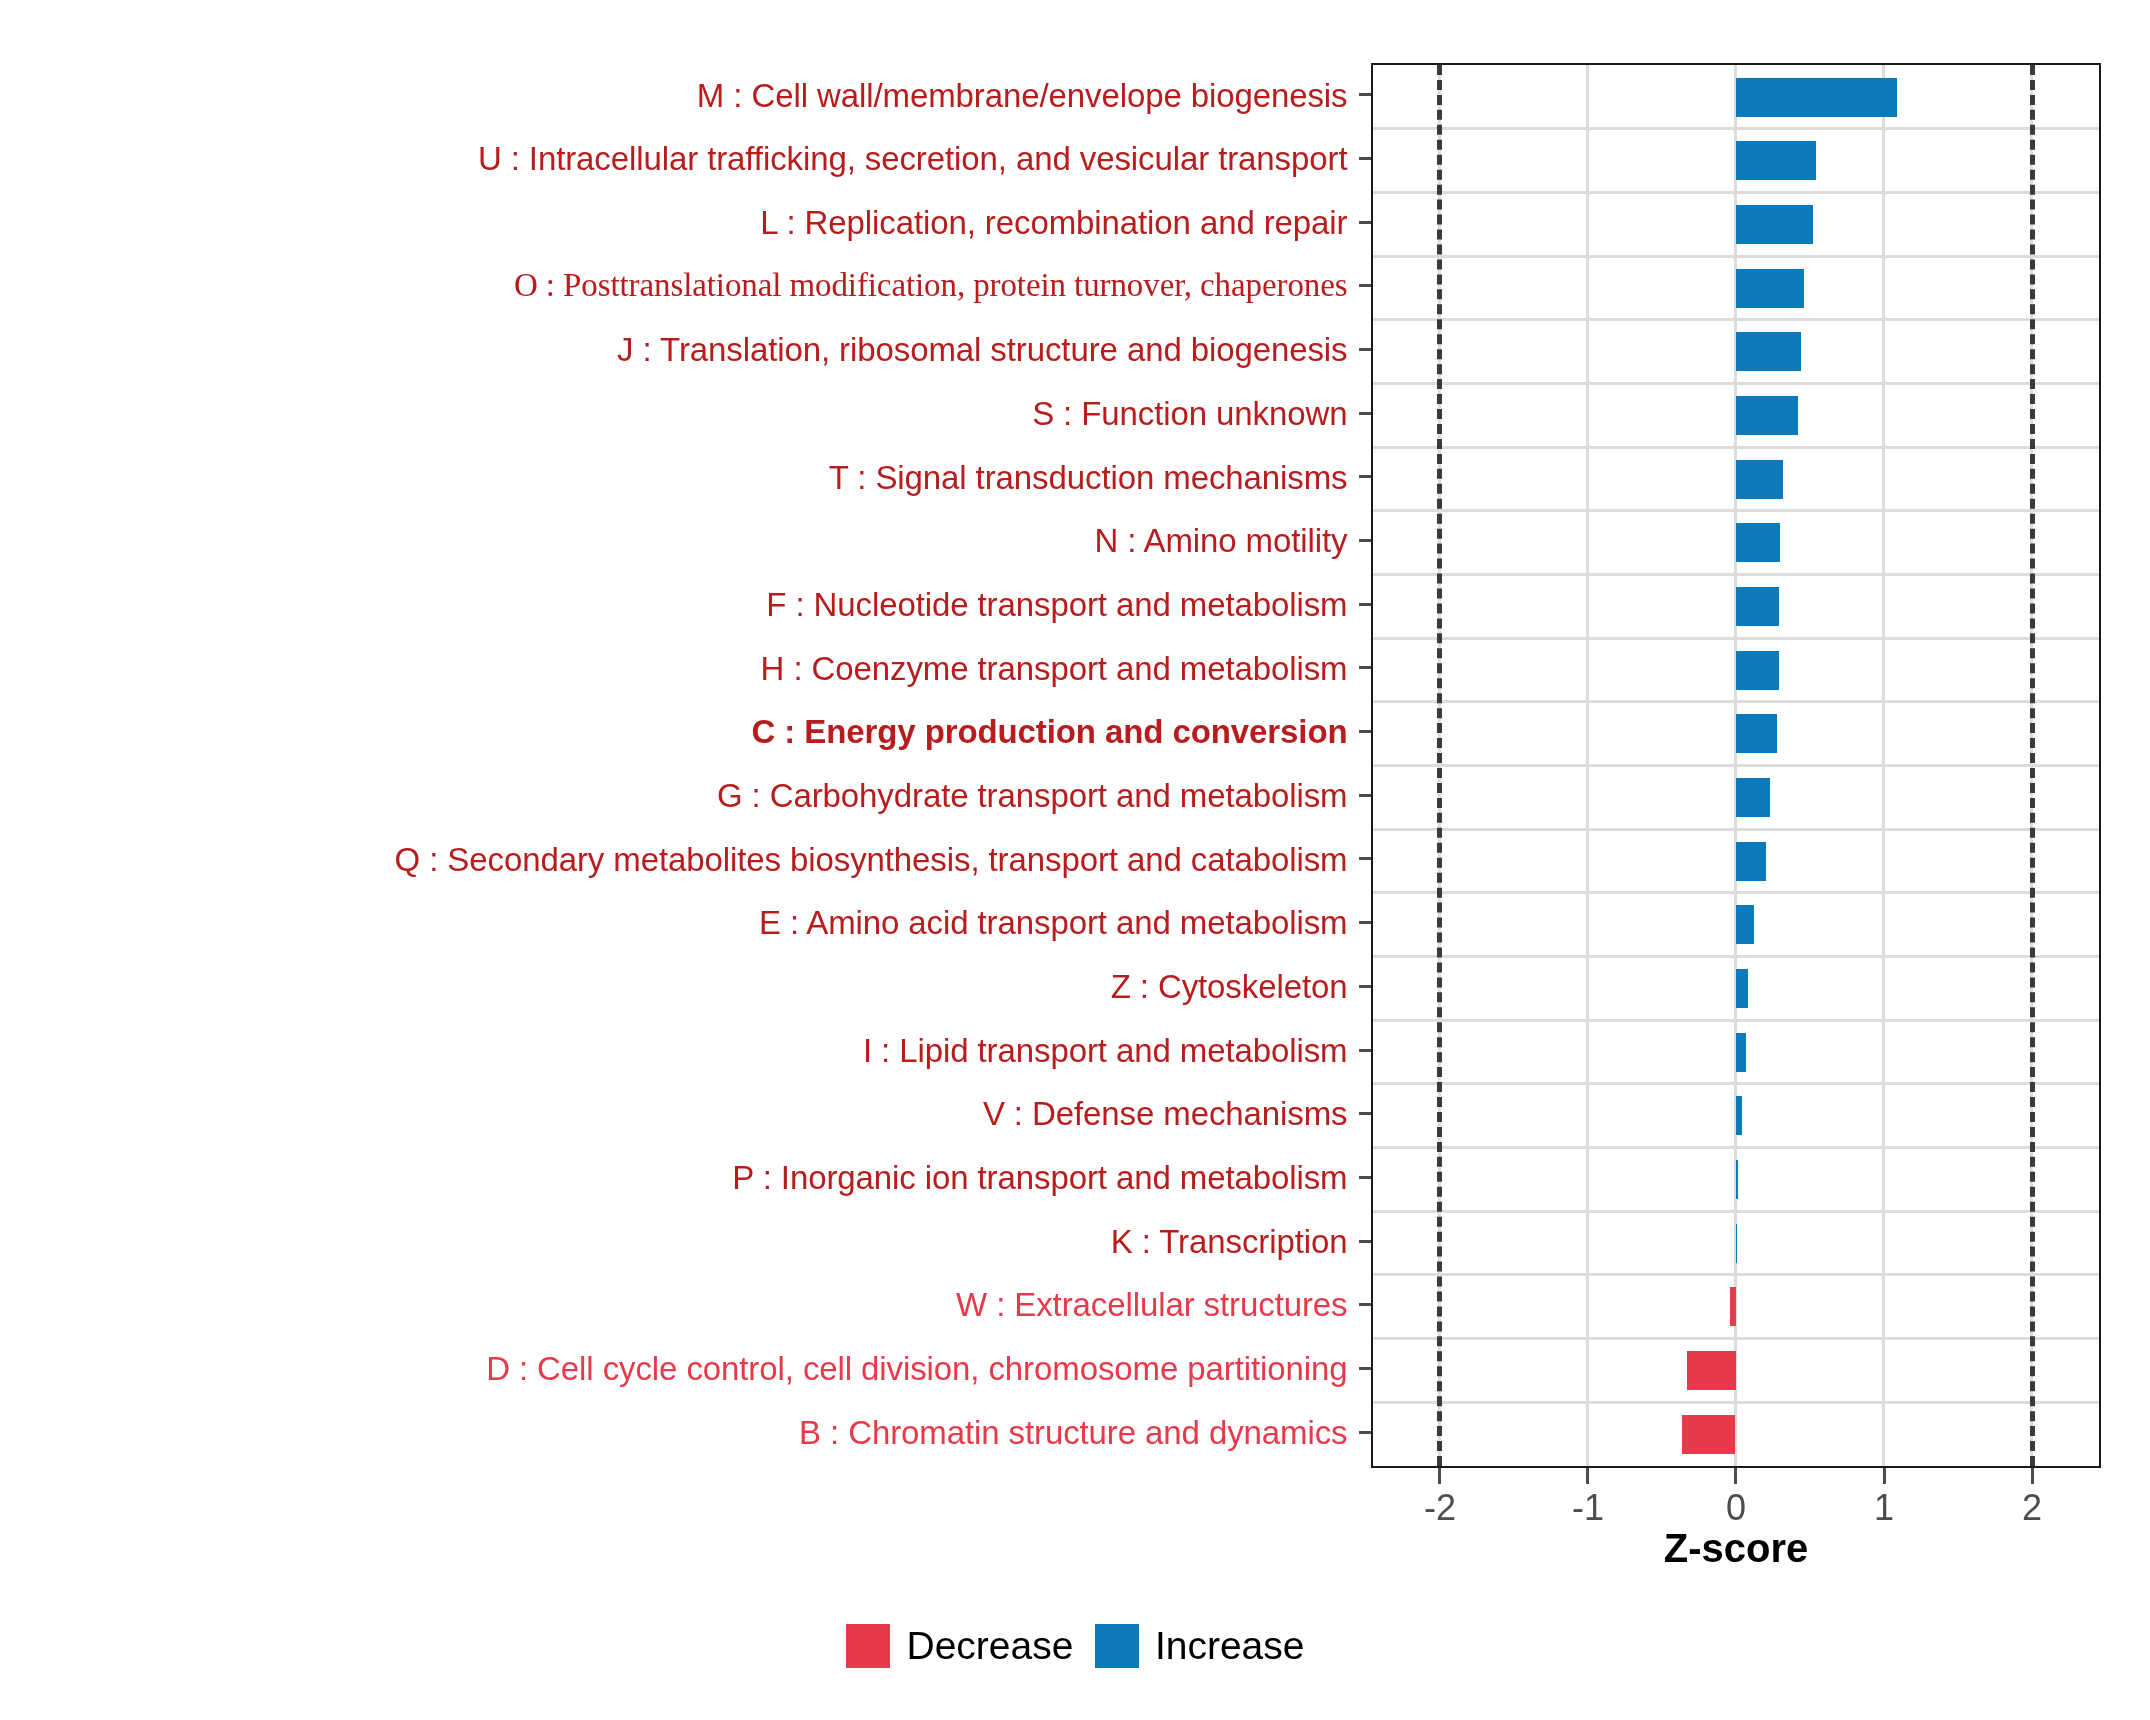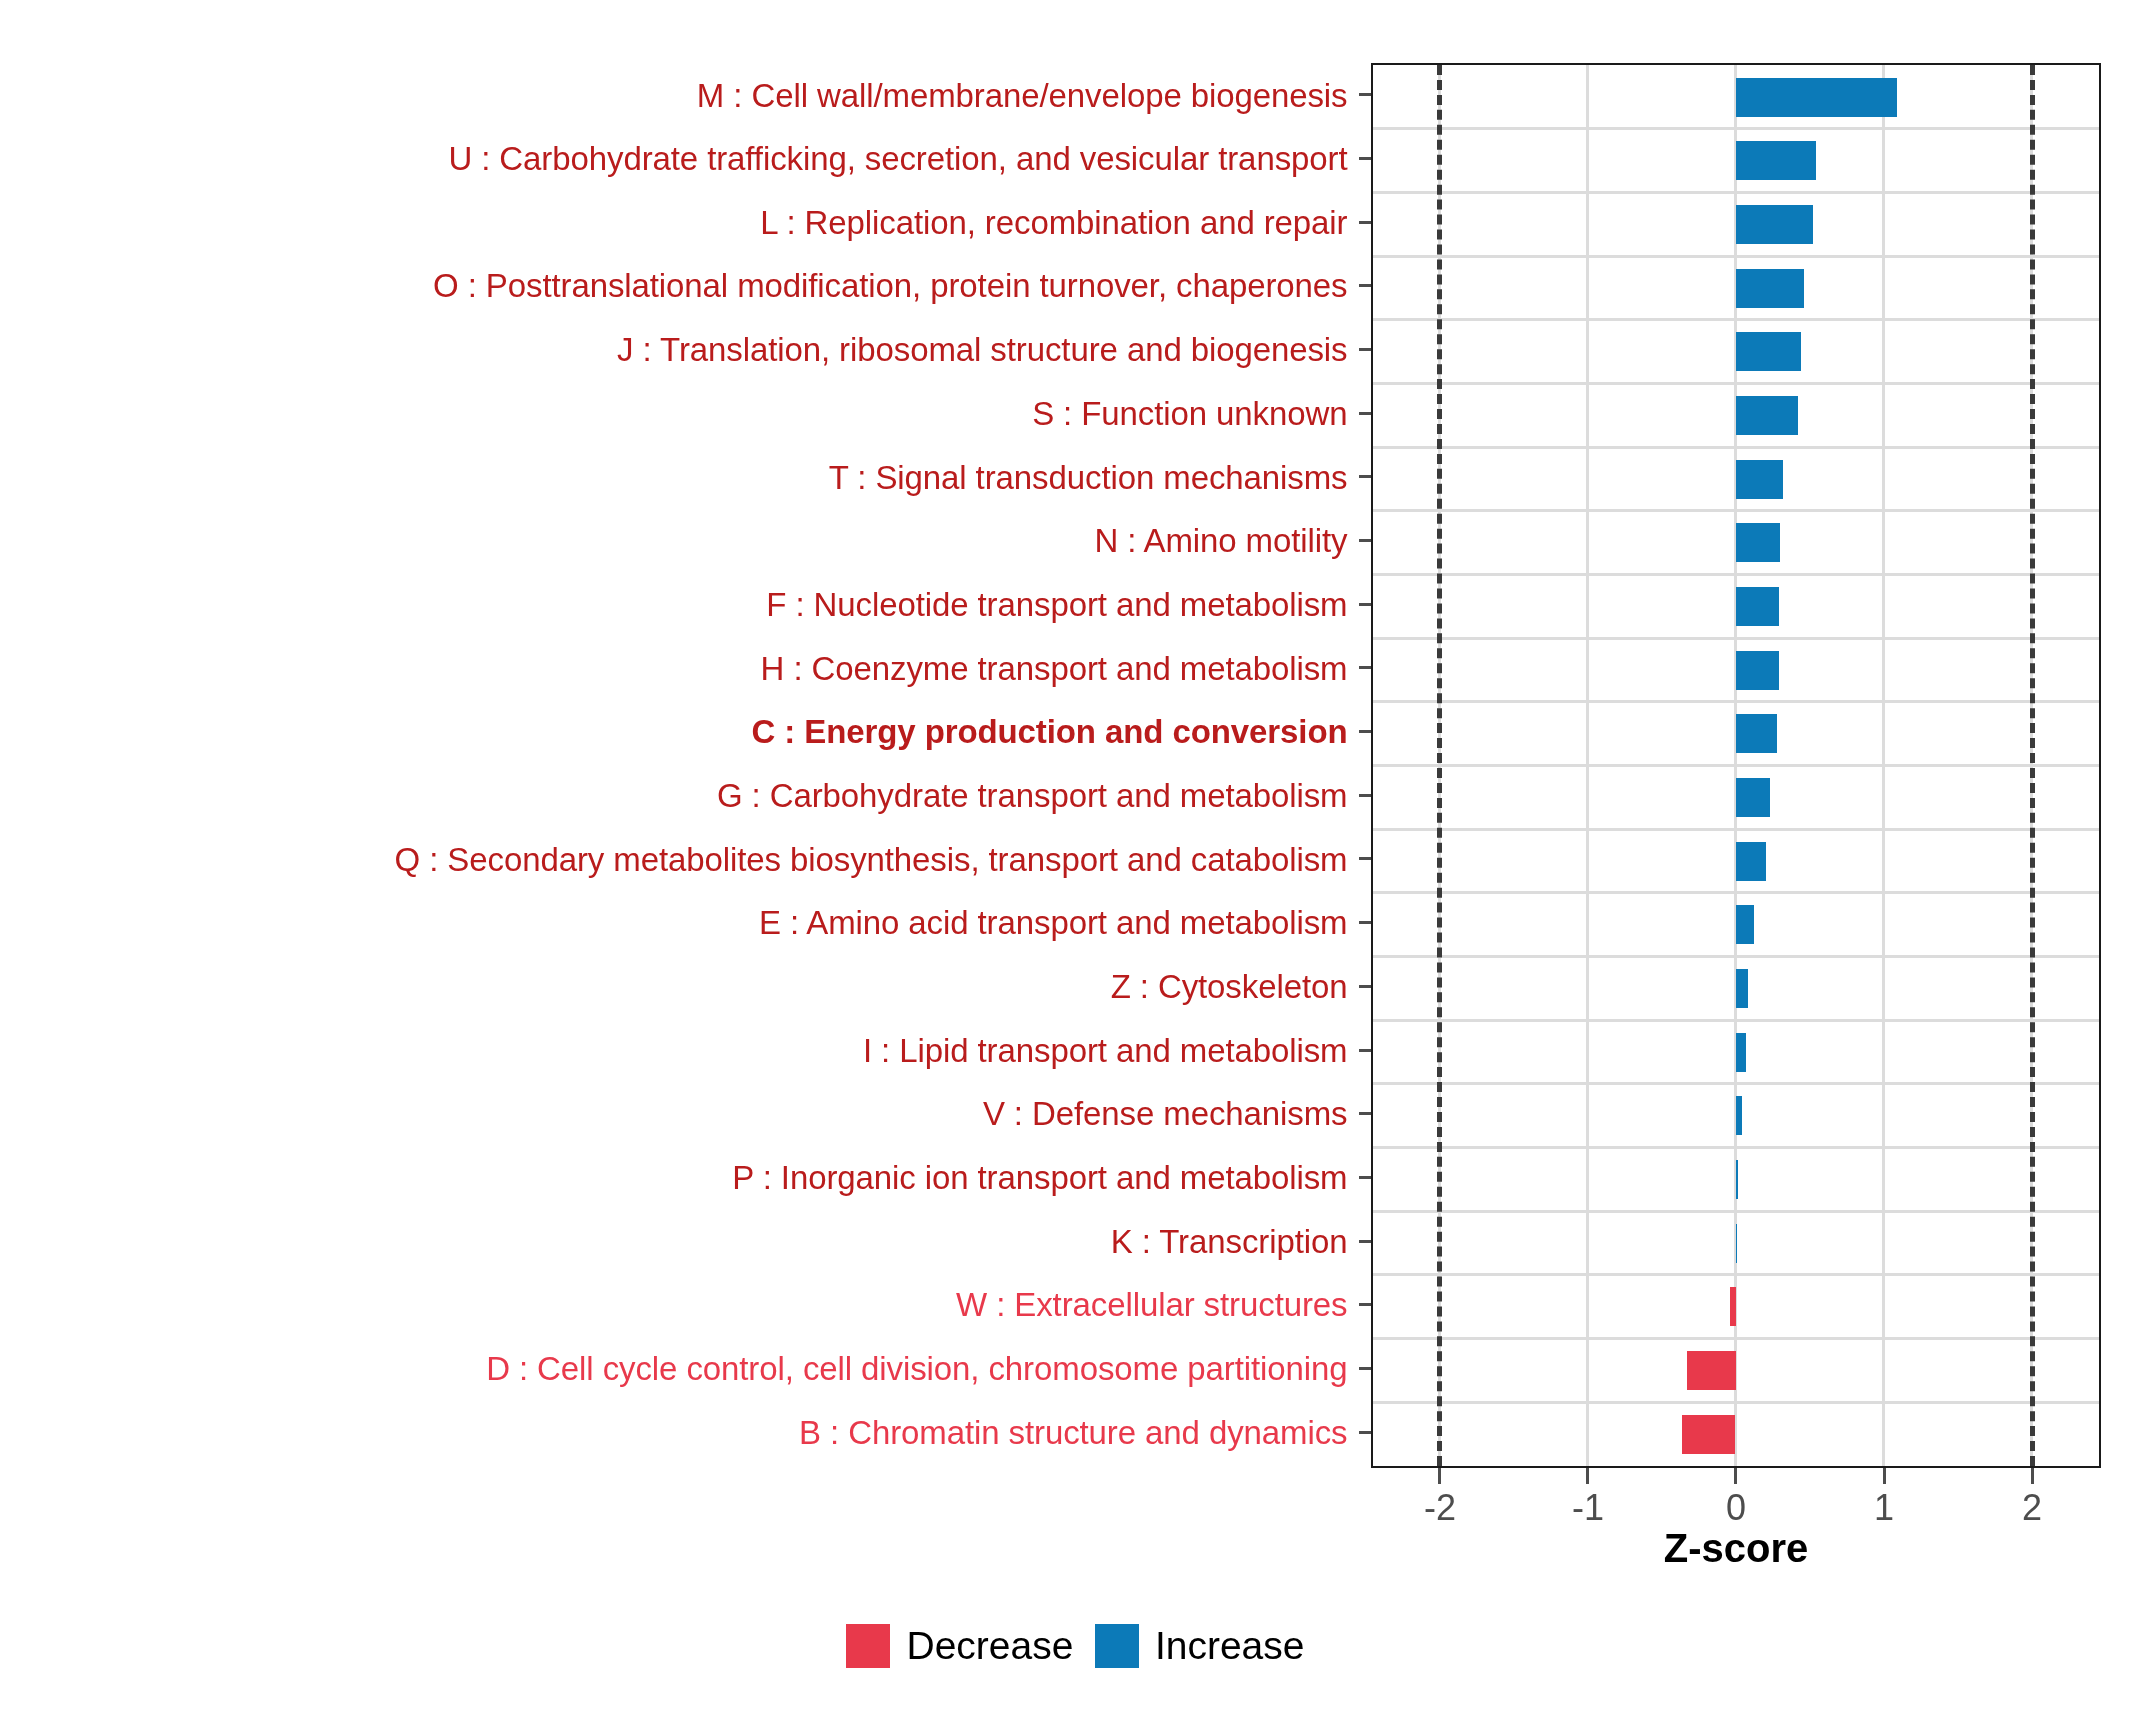--- a/index.html
+++ b/index.html
@@ -110,28 +110,28 @@
 <body>
 
 <div id="root">
 
   <div id="labels">
       <div class="lab-row" style="top: 7.5px; height: 49px;">
         <span class="lab-txt lab-up">M : Cell wall/membrane/envelope biogenesis</span>
       </div>
       <div class="ytick" style="left: 1359px; top: 30px;"></div>
       <div class="lab-row" style="top: 71px; height: 49px;">
-        <span class="lab-txt lab-up">U : Carbohydrate trafficking, secretion, and vesicular transport</span>
+        <span class="lab-txt lab-up">U : Intracellular trafficking, secretion, and vesicular transport</span>
       </div>
       <div class="ytick" style="left: 1359px; top: 94px;"></div>
       <div class="lab-row" style="top: 135px; height: 49px;">
         <span class="lab-txt lab-up">L : Replication, recombination and repair</span>
       </div>
       <div class="ytick" style="left: 1359px; top: 158px;"></div>
-      <div class="lab-row" style="top: 198px; height: 49px;">
+      <div class="lab-row" style="top: 198px; height: 49px; font-family: Liberation Serif, serif;">
         <span class="lab-txt lab-up">O : Posttranslational modification, protein turnover, chaperones</span>
       </div>
       <div class="ytick" style="left: 1359px; top: 221px;"></div>
       <div class="lab-row" style="top: 262px; height: 49px;">
         <span class="lab-txt lab-up">J : Translation, ribosomal structure and biogenesis</span>
       </div>
       <div class="ytick" style="left: 1359px; top: 285px;"></div>
       <div class="lab-row" style="top: 326px; height: 49px;">
         <span class="lab-txt lab-up">S : Function unknown</span>
       </div>

